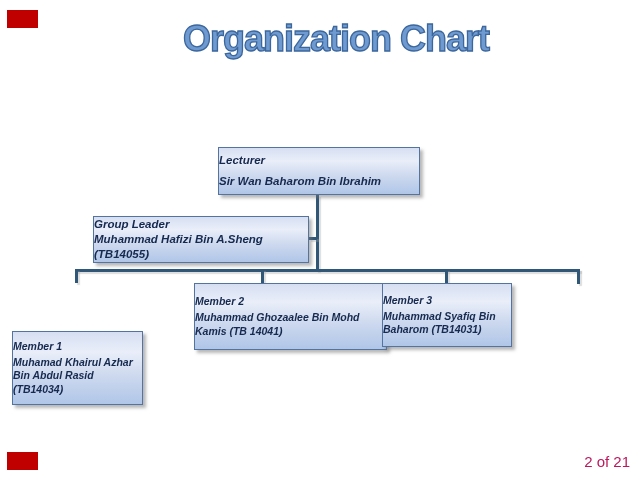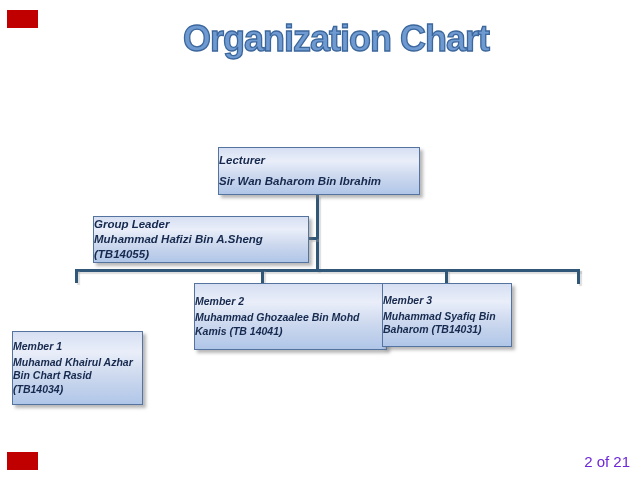--- a/index.html
+++ b/index.html
@@ -55,21 +55,21 @@
   #conn-gl-stub{left:309px;top:237px;width:8px;height:3px;}
   #conn-h-bar{left:75px;top:269px;width:505px;height:3px;}
   #conn-drop-1{left:75px;top:269px;width:3px;height:14px;}
   #conn-drop-2{left:261px;top:269px;width:3px;height:15px;}
   #conn-drop-3{left:445px;top:269px;width:3px;height:15px;}
   #conn-drop-4{left:577px;top:269px;width:3px;height:15px;}
   
   .page-indicator{
     position:absolute;left:560px;top:453px;width:70px;
     text-align:right;
-    font-size:15px;color:#6d28d9;font-weight:normal;
+    font-size:15px;color:#be185d;font-weight:normal;
   }
 </style>
 </head>
 <body>
 
 <div id="slide">
 
   <div class="corner-mark top"></div>
   <div class="corner-mark bottom"></div>
 
@@ -90,21 +90,21 @@
 
   <div class="box" id="group-leader-box">
     <div class="role">Group Leader</div>
     <div class="line">Muhammad Hafizi Bin A.Sheng</div>
     <div class="line">(TB14055)</div>
   </div>
 
   <div class="box" id="member-1-box">
     <div class="role">Member 1</div>
     <div class="line">Muhamad Khairul Azhar</div>
-    <div class="line">Bin Chart Rasid</div>
+    <div class="line">Bin Abdul Rasid</div>
     <div class="line">(TB14034)</div>
   </div>
 
   <div class="box" id="member-2-box">
     <div class="role">Member 2</div>
     <div class="line">Muhammad Ghozaalee Bin Mohd</div>
     <div class="line">Kamis (TB 14041)</div>
   </div>
 
   <div class="box" id="member-3-box">

